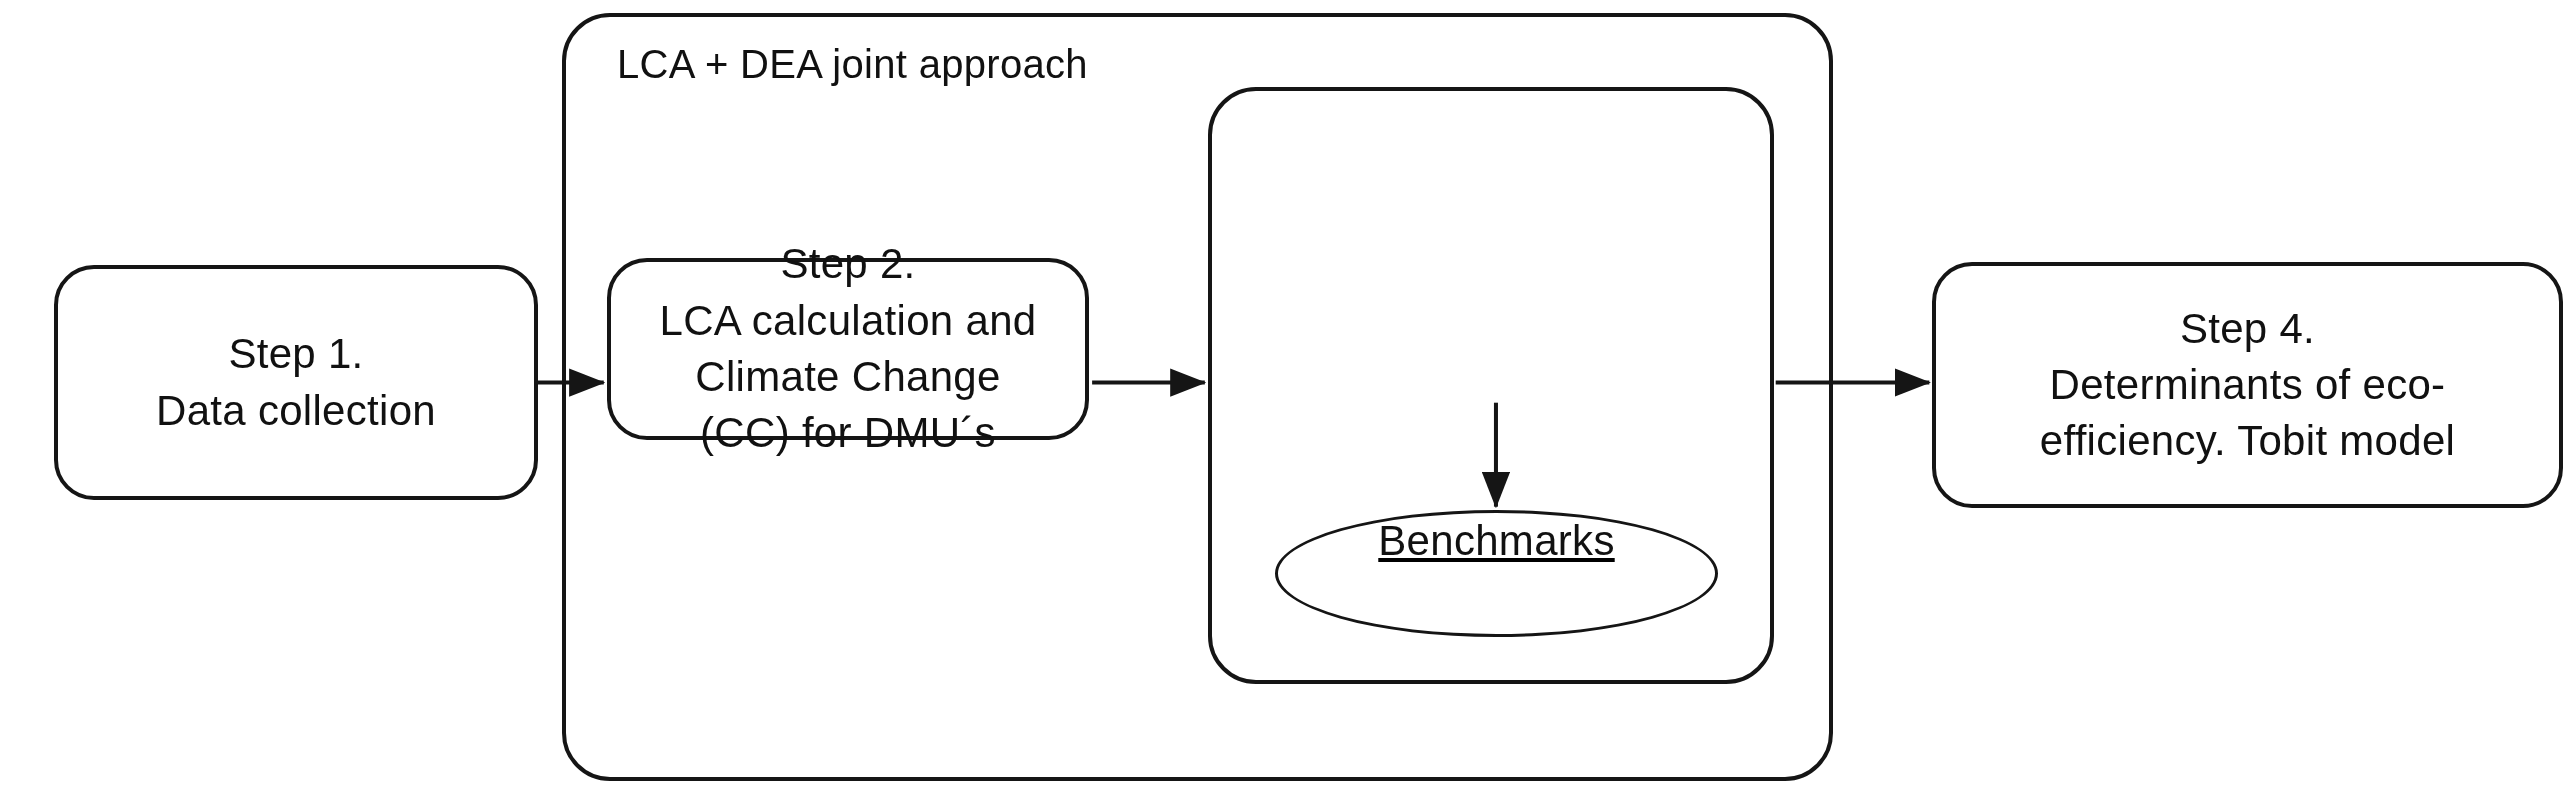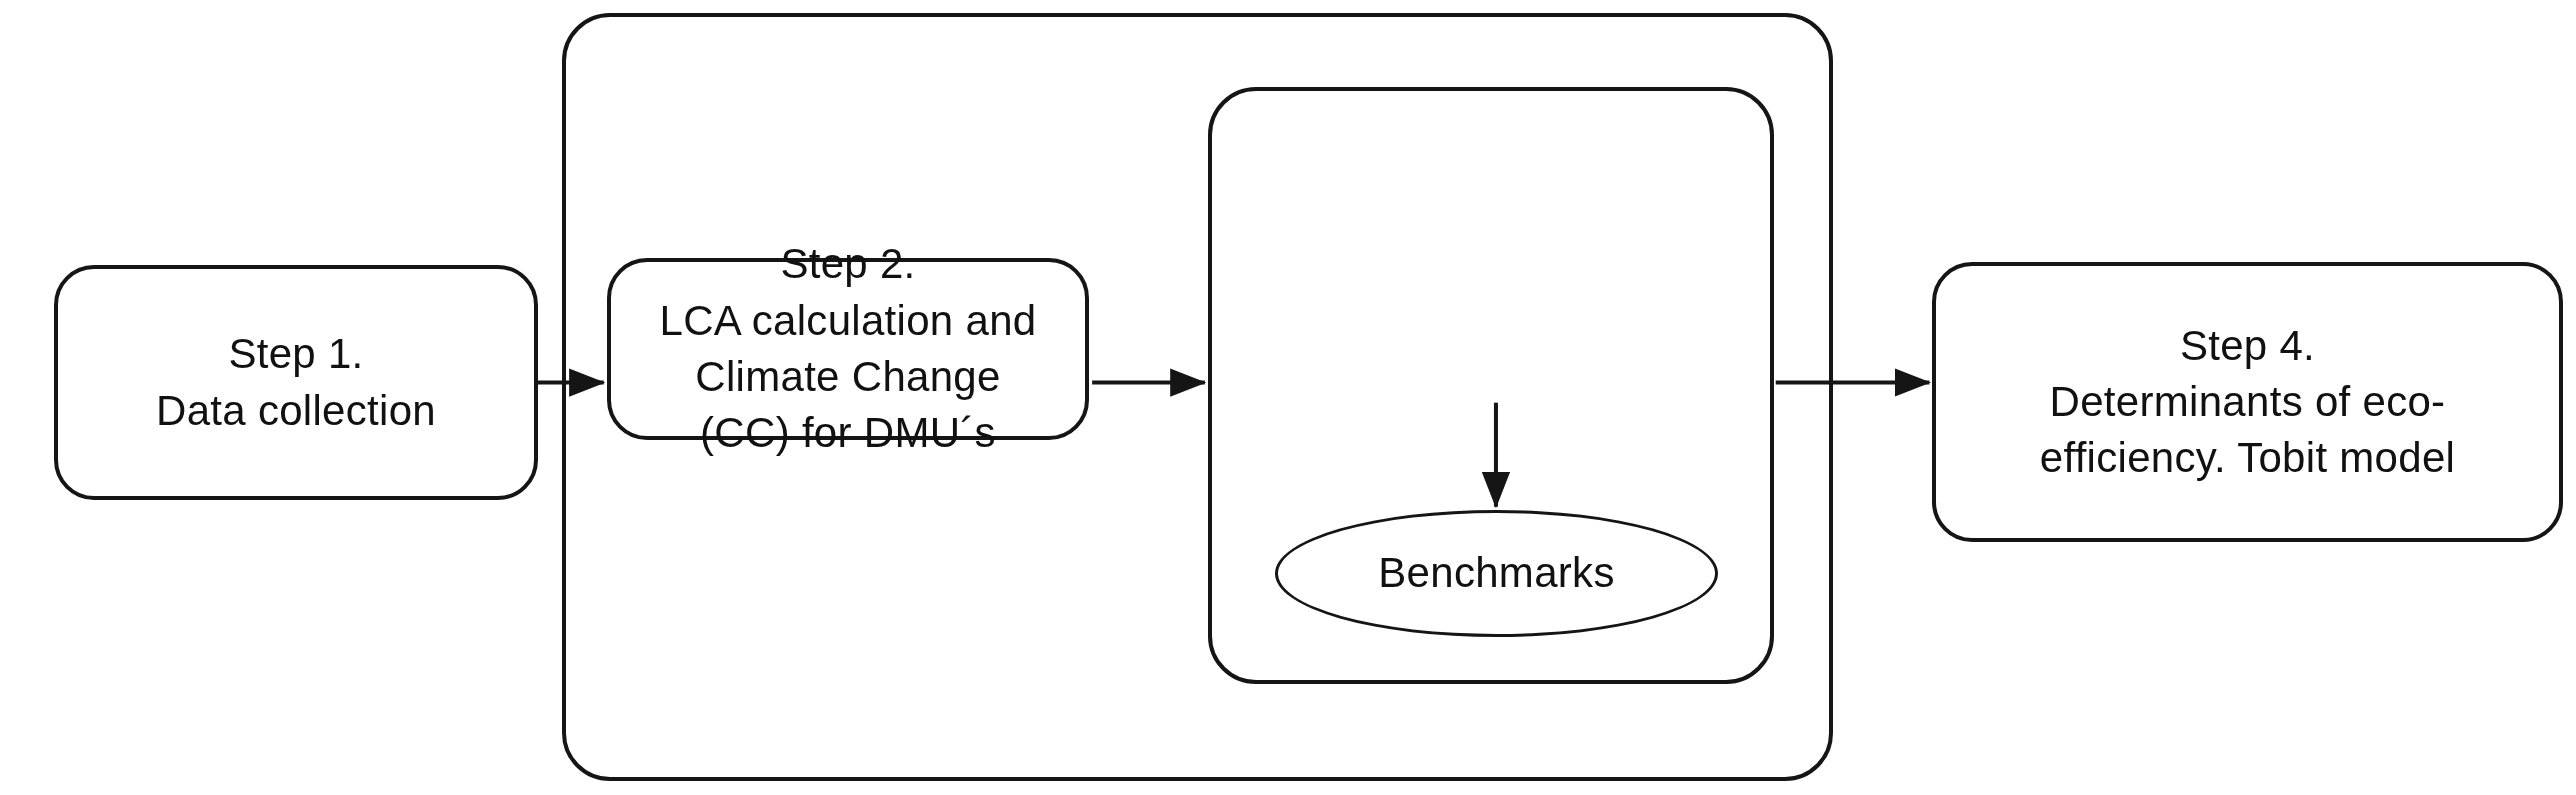--- a/index.html
+++ b/index.html
@@ -88,34 +88,35 @@
   }
   
   #benchmarks {
     position: absolute;
     left: 1275px; top: 510px; width: 443px; height: 127px;
     box-sizing: border-box;
     border: 3.4px solid #151515;
     border-radius: 50%;
     background: #ffffff;
     display: flex;
-    align-items: center;
     justify-content: center;
     z-index: 6;
+    text-decoration: underline;
   }
   #benchmarks .node-text { font-size: 42px; }
   
-  #step4 { left: 1932px; top: 262px; width: 631px; height: 280px; z-index: 5; }
+  #step4 { left: 1932px; top: 262px; width: 631px; height: 246px; z-index: 5; }
 </style>
 </head>
 <body>
 
 <div id="canvas">
 
   <div id="lca-dea-container"></div>
+  <div id="lca-dea-label">LCA + DEA joint approach</div>
 
   <svg class="svg-layer" viewBox="0 0 3840 1186" style="z-index:2;">
     <defs>
       <marker id="arrowhead" markerWidth="9" markerHeight="7" refX="8.6" refY="3.5" orient="auto" markerUnits="strokeWidth">
         <polygon points="0 0, 9 3.5, 0 7" fill="#151515"></polygon>
       </marker>
     </defs>
 
     <line x1="750" y1="570" x2="900" y2="570" stroke="#151515" stroke-width="6" marker-end="url(#arrowhead)"></line>
 

